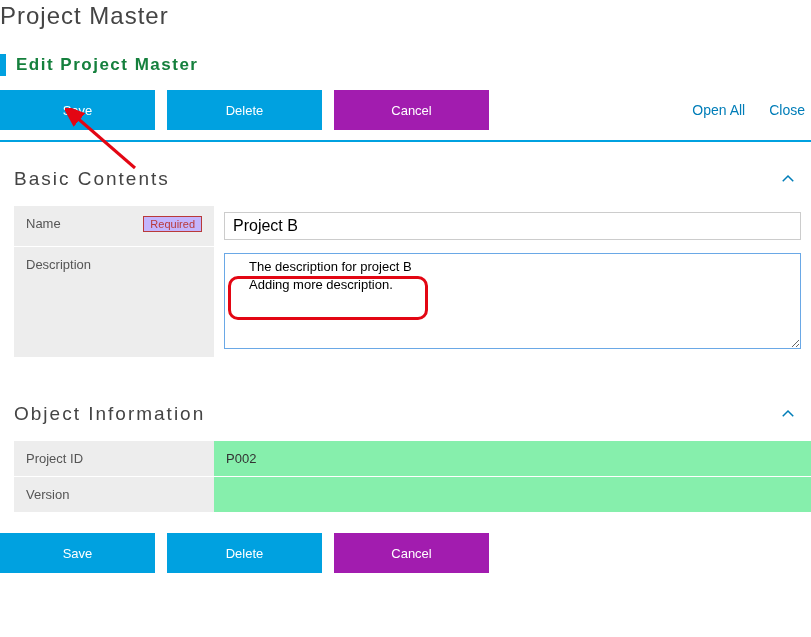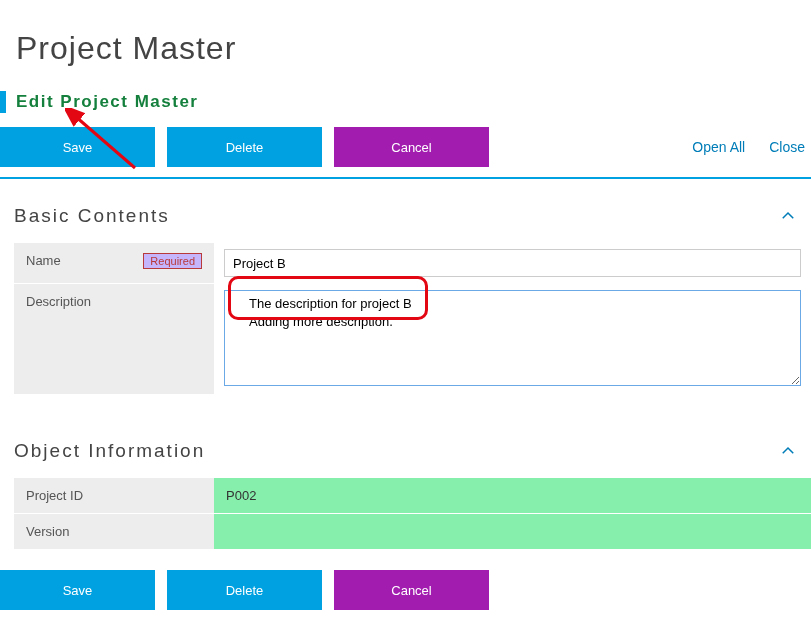--- a/index.html
+++ b/index.html
@@ -4,26 +4,25 @@
 <style>
   * { box-sizing: border-box; margin: 0; padding: 0; }
   body {
     font-family: "Segoe UI", Arial, sans-serif;
     background: #fff;
     color: #333;
     width: 811px;
     position: relative;
   }
   .page-title {
-    font-size: 32px;
+    font-size: 24px;
     font-weight: 300;
     color: #444;
     letter-spacing: 1px;
-    padding: 2px 0 6px 16px;
-    margin-top: 28px;
+    padding: 2px 0 6px 0;
   }
   .subtitle-row {
     display: flex;
     align-items: center;
     padding: 18px 0 14px 0;
   }
   .subtitle-bar {
     width: 6px;
     height: 22px;
     background: #00a1e0;
@@ -122,21 +121,21 @@
     background: #86efac;
     padding: 10px 12px;
     font-size: 13px;
     color: #333;
   }
   .text-input {
     width: 100%;
     height: 28px;
     border: 1px solid #ccc;
     padding: 4px 8px;
-    font-size: 13px;
+    font-size: 16px;
     font-family: inherit;
   }
   .textarea {
     width: 100%;
     height: 96px;
     border: 1px solid #6aa8e6;
     padding: 4px 24px;
     font-size: 13px;
     font-family: inherit;
     resize: both;

